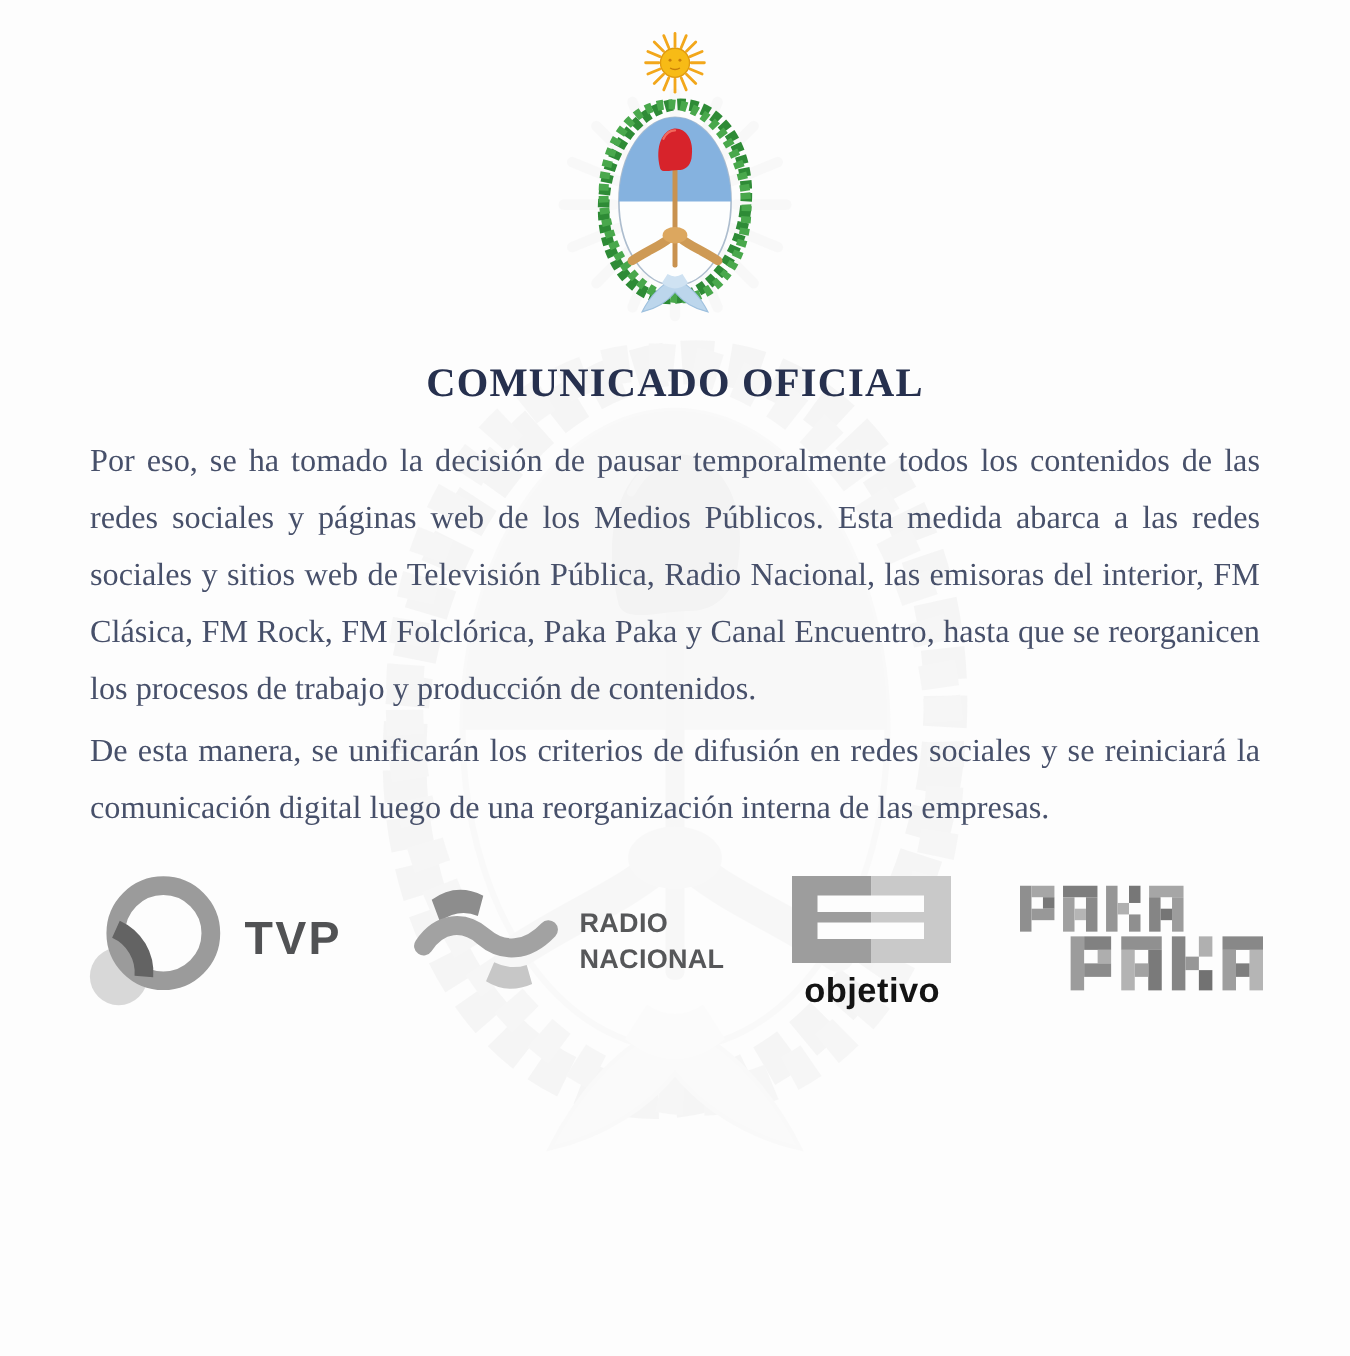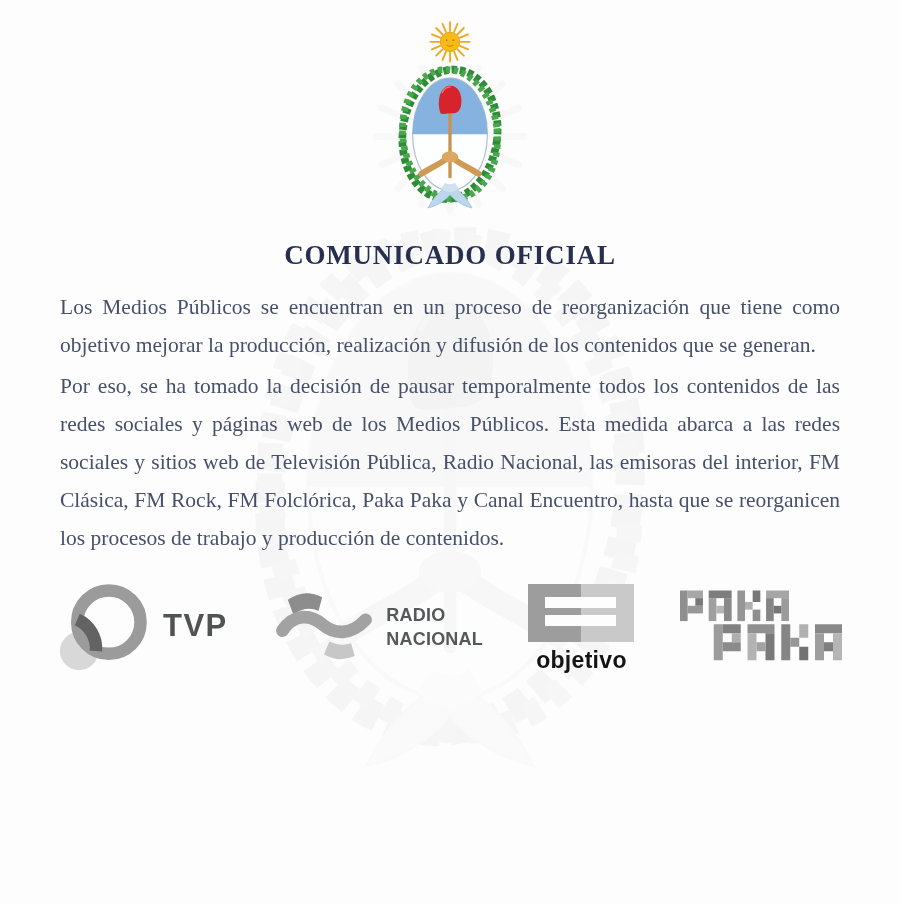--- a/index.html
+++ b/index.html
@@ -133,22 +133,22 @@
 
   <div class="emblem-wrap">
     <svg viewBox="0 0 120 185">
       <use href="#escudo-art"></use>
     </svg>
   </div>
 
   <h1 class="title">COMUNICADO OFICIAL</h1>
 
   <div class="bodytext">
-    <p>Los Medios Públicos se encuentran en un proceso de reorganización que tiene como objetivo mejorar la producción, realización y difusión de los contenidos que se generan.</p>
     <p>Por eso, se ha tomado la decisión de pausar temporalmente todos los contenidos de las redes sociales y páginas web de los Medios Públicos. Esta medida abarca a las redes sociales y sitios web de Televisión Pública, Radio Nacional, las emisoras del interior, FM Clásica, FM Rock, FM Folclórica, Paka Paka y Canal Encuentro, hasta que se reorganicen los procesos de trabajo y producción de contenidos.</p>
+    <p>De esta manera, se unificarán los criterios de difusión en redes sociales y se reiniciará la comunicación digital luego de una reorganización interna de las empresas.</p>
   </div>
 
   <div class="logos">
 
     <div class="logo logo-tvp">
       <svg viewBox="0 0 100 100">
         <circle cx="22" cy="76" r="20" fill="#d4d4d4" opacity="0.9"></circle>
         <circle cx="53" cy="46" r="33" fill="none" stroke="#9b9b9b" stroke-width="13"></circle>
         <path d="M39.5 76 A33 33 0 0 0 20.1 43.2" fill="none" stroke="#636363" stroke-width="13"></path>
       </svg>

